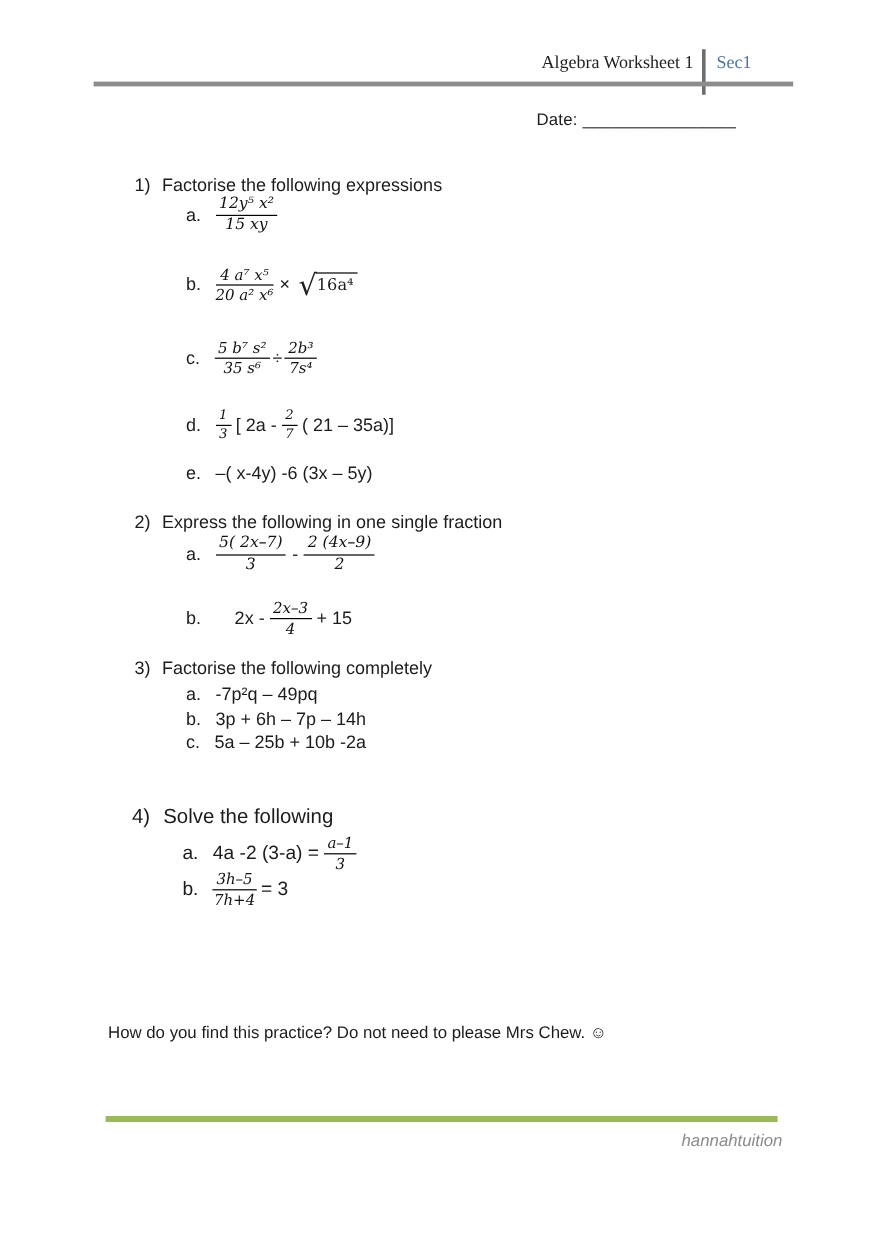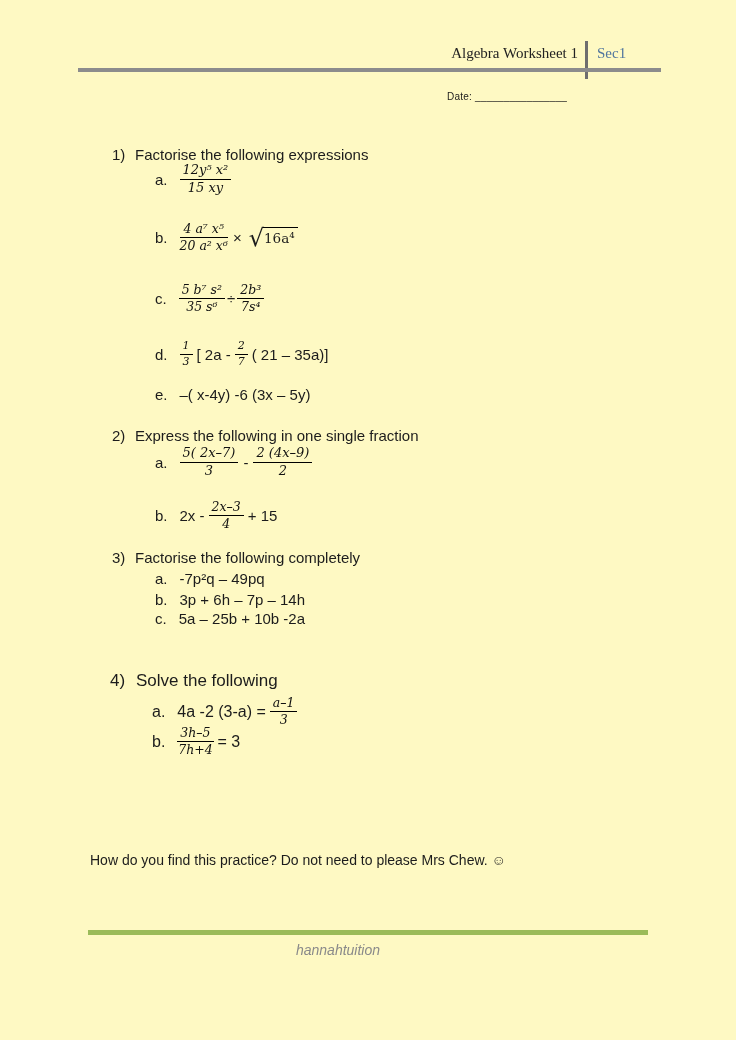--- a/index.html
+++ b/index.html
@@ -1,21 +1,21 @@
 <!DOCTYPE html>
 <html><head>
 <meta charset="utf-8">
 <style>
   * { box-sizing: border-box; margin: 0; padding: 0; }
   html, body { background: #e8e8e8; }
   .page {
     position: relative;
     width: 736px;
     height: 1040px;
-    background: #fef9c3;
+    background: #ffffff;
     font-family: "Liberation Sans", sans-serif;
     color: #1c1c1c;
     overflow: hidden;
     margin: 0 auto;
   }
 
   
   .hdr-title {
     position: absolute; top: 45px; left: 0; width: 578px;
     text-align: right;
@@ -25,21 +25,21 @@
   .hdr-sec {
     position: absolute; top: 45px; left: 597px;
     font-family: "Liberation Serif", serif;
     font-weight: normal; font-size: 15px; color: #51769e;
   }
   .hdr-vdiv { position: absolute; left: 585px; top: 41px; width: 3px; height: 38px; background: #6e6e6e; }
   .hdr-rule { position: absolute; left: 78px; top: 68px; width: 583px; height: 4px; background: #8c8c8c; }
 
   
   .name-row { position: absolute; top: 91px; left: 90px; font-size: 15px; letter-spacing: .2px; }
-  .date-row { position: absolute; top: 91px; left: 447px; font-size: 10px; letter-spacing: .2px; }
+  .date-row { position: absolute; top: 91px; left: 447px; font-size: 14px; letter-spacing: .2px; }
 
   
   .qprompt { position: absolute; font-size: 15px; display: flex; }
   .qnum { width: 23px; }
   .qrow { position: absolute; display: flex; align-items: center; font-size: 15px; }
   .letter { margin-right: 12px; }
 
   .frac {
     display: inline-block; text-align: center;
     font-family: "DejaVu Serif", serif; font-style: italic;
@@ -62,22 +62,22 @@
   }
 
   .q4 { font-size: 17px; }
   .q4row { font-size: 16px; }
 
   
   .practice-note { position: absolute; top: 852px; left: 90px; font-size: 14px; }
   .reflections { position: absolute; top: 861px; left: 90px; font-size: 14px; }
   .green-rule { position: absolute; top: 930px; left: 88px; width: 560px; height: 5px; background: #9bbb59; }
   .brand {
-    position: absolute; top: 942px; left: 14px; width: 648px;
-    text-align: center; font-style: italic;
+    position: absolute; top: 942px; left: 4px; width: 648px;
+    text-align: right; font-style: italic;
     font-size: 14px; color: #8a8a8a;
   }
   .quote {
     position: absolute; top: 977px; left: 0; width: 736px;
     text-align: center;
     font-family: "DejaVu Serif", serif; font-weight: bold; font-style: italic;
     font-size: 12.5px; color: #111;
   }
 </style>
 </head>
@@ -166,21 +166,21 @@
     </span>
     <span class="op">-</span>
     <span class="frac big">
       <span class="num">2 (4x–9)</span>
       <span class="den">2</span>
     </span>
   </div>
 
   <div class="qrow" style="top:500px; left:155px;">
     <span class="letter">b.</span>
-    <span class="sans-piece" style="margin-left:0;">2x -</span>
+    <span class="sans-piece" style="margin-left:16px;">2x -</span>
     <span class="frac">
       <span class="num">2x–3</span>
       <span class="den">4</span>
     </span>
     <span class="sans-piece">+ 15</span>
   </div>
 
   <div class="qprompt" style="top:549px; left:112px;">
     <span class="qnum">3)</span>
     <span>Factorise the following completely</span>

